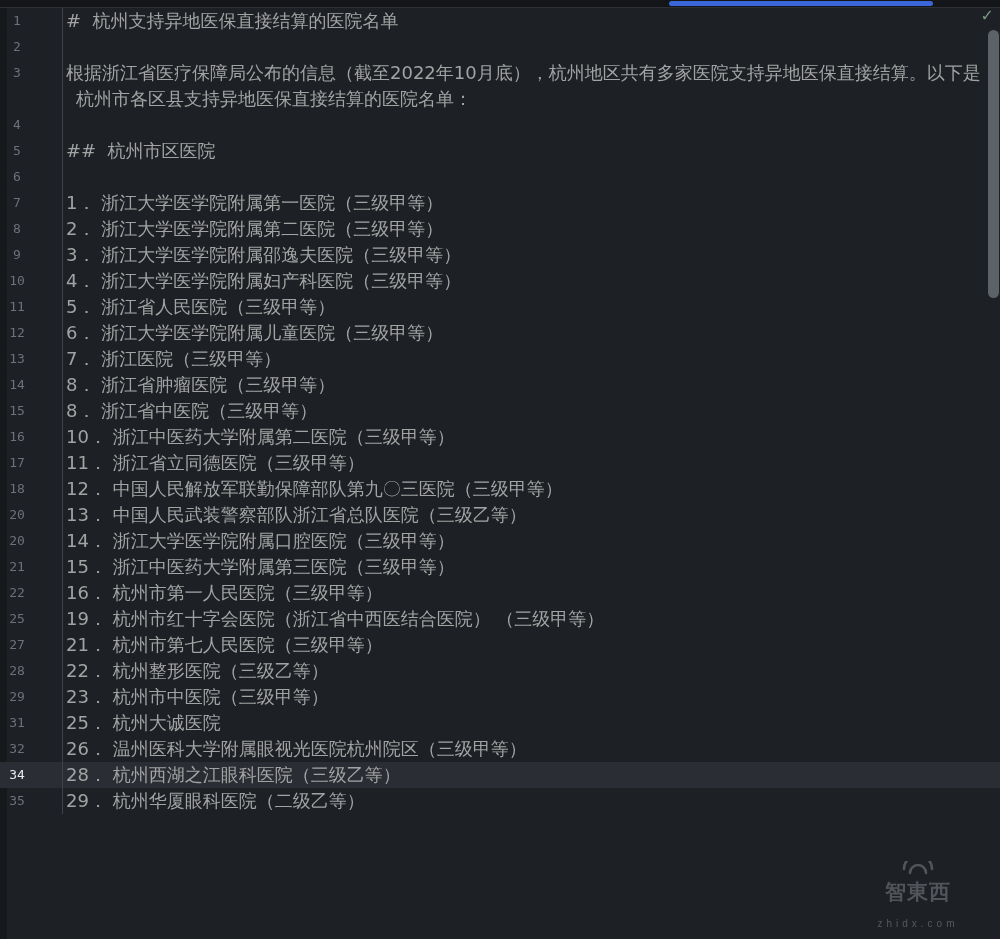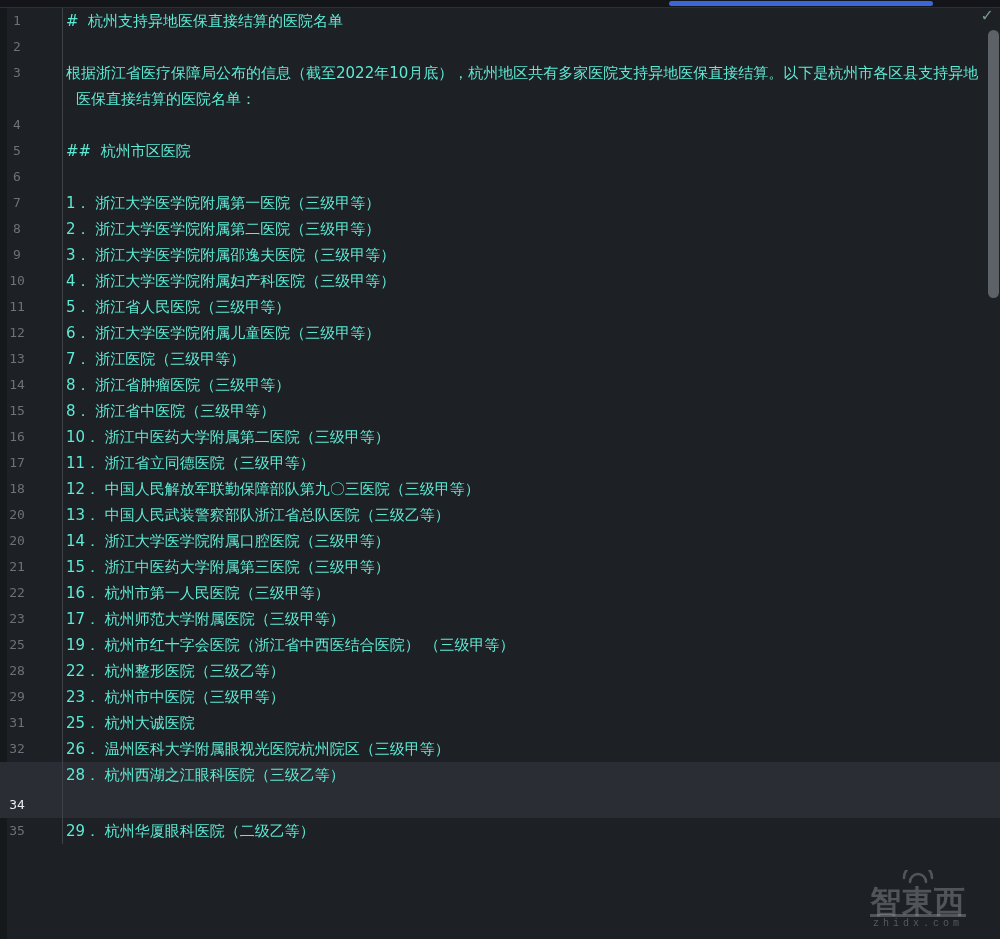--- a/index.html
+++ b/index.html
@@ -47,53 +47,52 @@
   .gutter {
     flex:0 0 63px; align-self:stretch;
     display:flex; align-items:flex-start;
     border-right:1.5px solid #3e4249;
   }
   .line-number {
     width:34px; text-align:center;
     font-family:"DejaVu Sans Mono", monospace;
     font-size:13px; color:#6c717a; line-height:26px;
   }
-  .row.active .line-number { color:#e6e9ed;margin-top:30px; }
+  .row.active .line-number { color:#e6e9ed; }
   .line-text {
     flex:1 1 auto;
     padding:0 16px 0 13px; text-indent:-10px;
-    font-size:15px; color:#5eead4;
+    font-size:18px; color:#a3a3a3;
     white-space:pre-wrap; word-break:break-all;
   }
 
   
   .scrollbar-track {
     position:absolute; top:8px; right:0; width:13px; height:931px; z-index:4;
   }
   .scrollbar-thumb {
     position:absolute; top:22px; right:1px; width:11px; height:268px;
     border-radius:6px; background:#5d6268;
   }
 
   
   .watermark {
     position:absolute; right:12px; bottom:10px; width:140px;
     text-align:center; z-index:3; pointer-events:none;
   }
   .wifi-icon { display:block; margin:0 auto 0 auto; width:34px; height:15px; }
   .wm-logo {
-    font-size:31px; font-weight:bold; letter-spacing:1px;
+    font-size:21px; font-weight:bold; letter-spacing:1px;
     color:rgba(154,159,165,0.42); line-height:32px;
     font-family:"DejaVu Sans", sans-serif;
-    text-decoration:underline;
   }
   .wm-domain {
-    margin-top:1px; font-size:10px; letter-spacing:4px;
+    margin-top:10px; font-size:10px; letter-spacing:4px;
     color:rgba(154,159,165,0.45);
-    font-family:Liberation Mono, monospace;
+    font-family:Liberation Sans, sans-serif;
   }
 </style>
 </head>
 <body>
 
 <div class="screen" style="background: rgb(29, 32, 37);">
 
   <div class="titlebar">
     <div class="progress-pill" style="background: rgb(58, 102, 217);"></div>
   </div>
@@ -230,29 +229,29 @@
       <div class="line-text">15． 浙江中医药大学附属第三医院（三级甲等）</div>
     </div>
       <div class="row">
       <div class="gutter">
         <span class="line-number">22</span>
       </div>
       <div class="line-text">16． 杭州市第一人民医院（三级甲等）</div>
     </div>
       <div class="row">
       <div class="gutter">
-        <span class="line-number">23</span>
-      </div>
-      <div class="line-text">17． 杭州师范大学附属医院（三级甲等）</div>
-    </div>
-      <div class="row">
-      <div class="gutter">
         <span class="line-number">25</span>
       </div>
       <div class="line-text">19． 杭州市红十字会医院（浙江省中西医结合医院） （三级甲等）</div>
+    </div>
+      <div class="row">
+      <div class="gutter">
+        <span class="line-number">27</span>
+      </div>
+      <div class="line-text">21． 杭州市第七人民医院（三级甲等）</div>
     </div>
       <div class="row">
       <div class="gutter">
         <span class="line-number">28</span>
       </div>
       <div class="line-text">22． 杭州整形医院（三级乙等）</div>
     </div>
       <div class="row">
       <div class="gutter">
         <span class="line-number">29</span>

